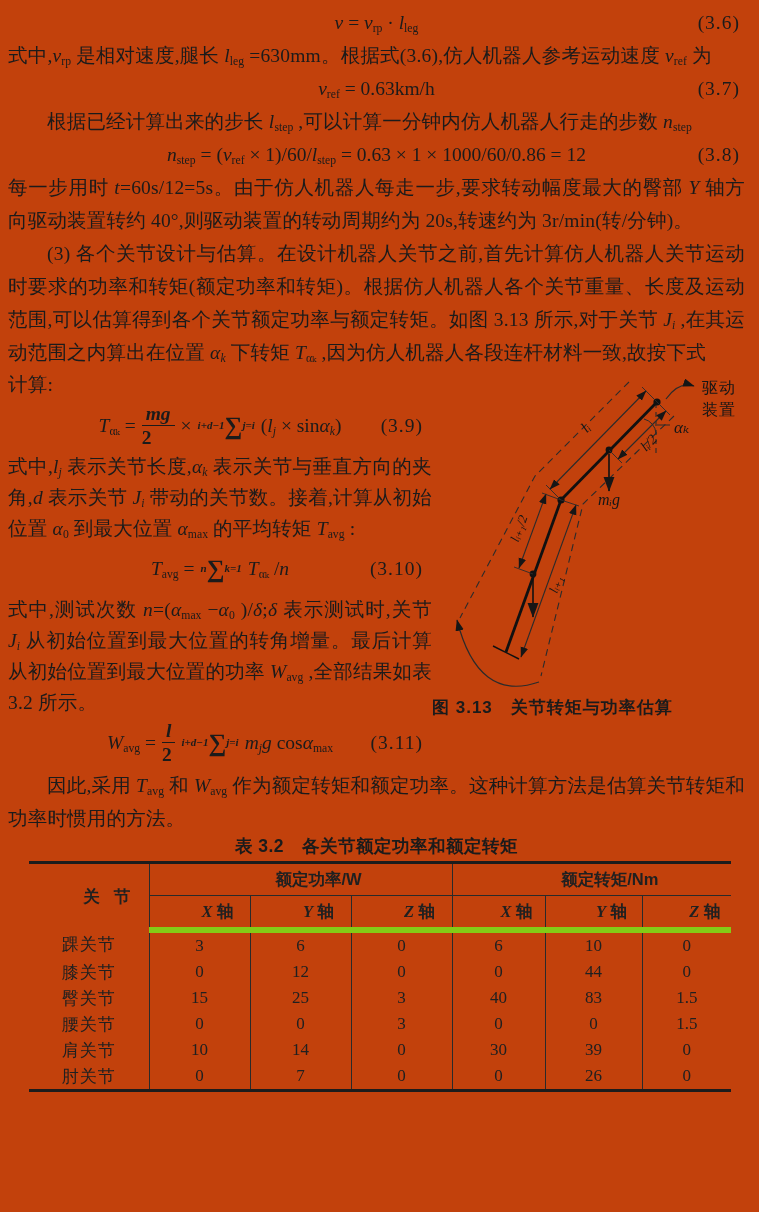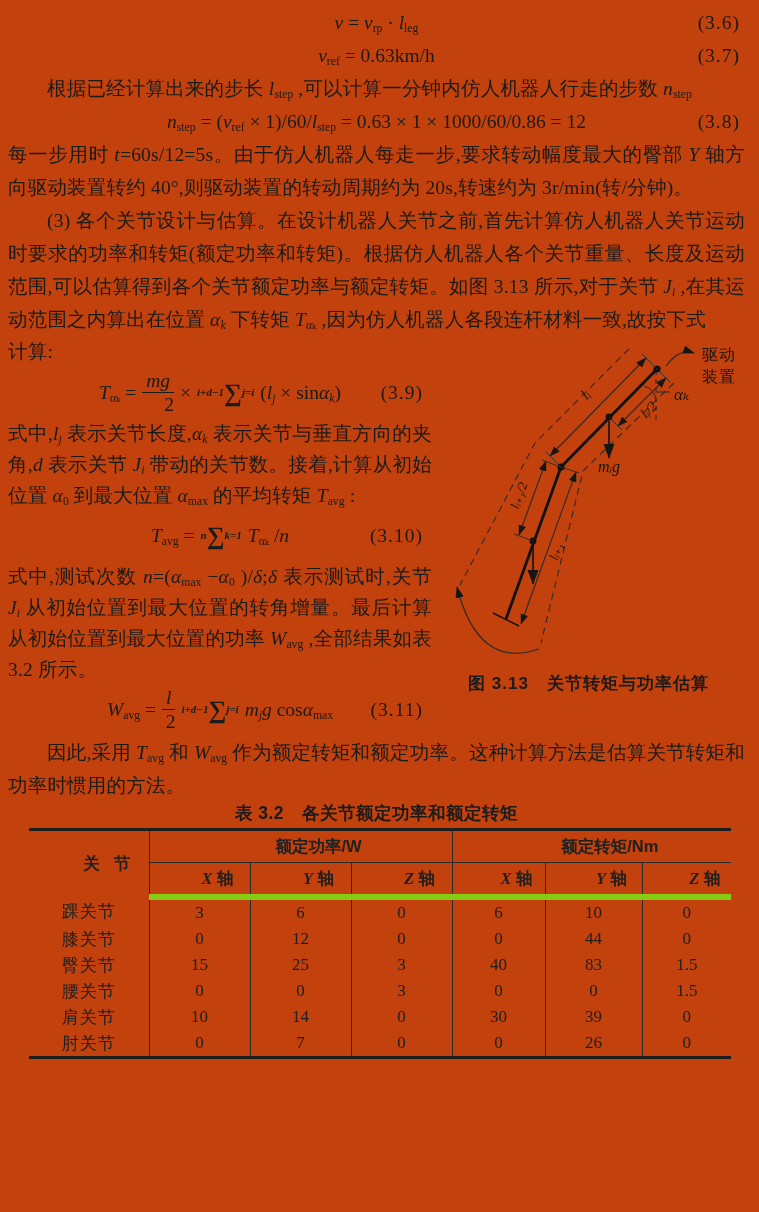--- a/index.html
+++ b/index.html
@@ -17,35 +17,35 @@
   i{ font-style:italic; font-family:"Liberation Serif","DejaVu Serif",serif; }
   sub{ font-size:0.60em; line-height:0; vertical-align:-0.25em; letter-spacing:0; }
   
   .eq{
     position:relative; display:flex; justify-content:center; align-items:center;
     height:33px; line-height:1.1; white-space:nowrap;
   }
   .eq>span{ margin:0 3px; }
   .eq .eqnum{ position:absolute; right:2px; top:50%; transform:translateY(-50%); letter-spacing:1px;}
   .eq.tall{ height:50px; }
-  .frac{ display:inline-flex; flex-direction:column; align-items:flex-end; vertical-align:middle; }
+  .frac{ display:inline-flex; flex-direction:column; align-items:flex-start; vertical-align:middle;font-weight:bold; }
   .frac .fnum{ border-bottom:1.4px solid #1b1b1b; padding:0 4px 1px; line-height:1.05; }
   .frac .fden{ line-height:1.1; padding-top:1px; }
   .sum{ display:inline-flex; flex-direction:row; align-items:center; line-height:1;font-weight:bold; }
   .sum .lim{ font-size:11px; line-height:1.05; font-style:italic; }
   .sum .sigma{ font-size:25px; line-height:0.95; }
   
   .twocol{ display:flex; height:400px; margin-top:0; }
   .col-left{ width:424px; }
   .col-left .eq .eqnum{ right:6px; }
   .col-left p.body{ line-height:31px; }
   .col-right{ width:313px; position:relative; }
   .figcaption{
-    text-align:center; font-weight:bold; font-size:17px; letter-spacing:1px;
-    margin-top:11px; font-family:"Liberation Sans","DejaVu Sans",sans-serif;
+    font-weight:bold; font-size:17px; letter-spacing:1px;
+    margin-top:2px; font-family:"Liberation Sans","DejaVu Sans",sans-serif;
   }
   .calc-line{ line-height:32px !important; }
   
   .tbl-title{
     text-align:center; font-weight:bold; font-size:17.5px; height:22px; line-height:22px;
     margin-top:0px; font-family:Liberation Sans, sans-serif; letter-spacing:0.5px;
   }
   table.joints{
     width:702px; margin:4px 0 0 21px; border-collapse:collapse; table-layout:fixed;
     border-top:3px solid #1c1c1c; border-bottom:3px solid #1c1c1c;
@@ -71,20 +71,21 @@
 </head>
 <body>
 
 <div class="page">
 
   <div class="eq">
     <span><i>v</i> = <i>v</i><sub>rp</sub> · <i>l</i><sub>leg</sub></span>
     <span class="eqnum">(3.6)</span>
   </div>
 
+  <p class="body">式中,<i>v</i><sub>rp</sub> 是相对速度,腿长 <i>l</i><sub>leg</sub> =630mm。根据式(3.6),仿人机器人参考运动速度 <i>v</i><sub>ref</sub> 为</p>
 
   <div class="eq">
     <span><i>v</i><sub>ref</sub> = 0.63km/h</span>
     <span class="eqnum">(3.7)</span>
   </div>
 
   <p class="body indent">根据已经计算出来的步长 <i>l</i><sub>step</sub> ,可以计算一分钟内仿人机器人行走的步数 <i>n</i><sub>step</sub></p>
 
   <div class="eq">
     <span><i>n</i><sub>step</sub> = (<i>v</i><sub>ref</sub> × 1)/60/<i>l</i><sub>step</sub> = 0.63 × 1 × 1000/60/0.86 = 12</span>

